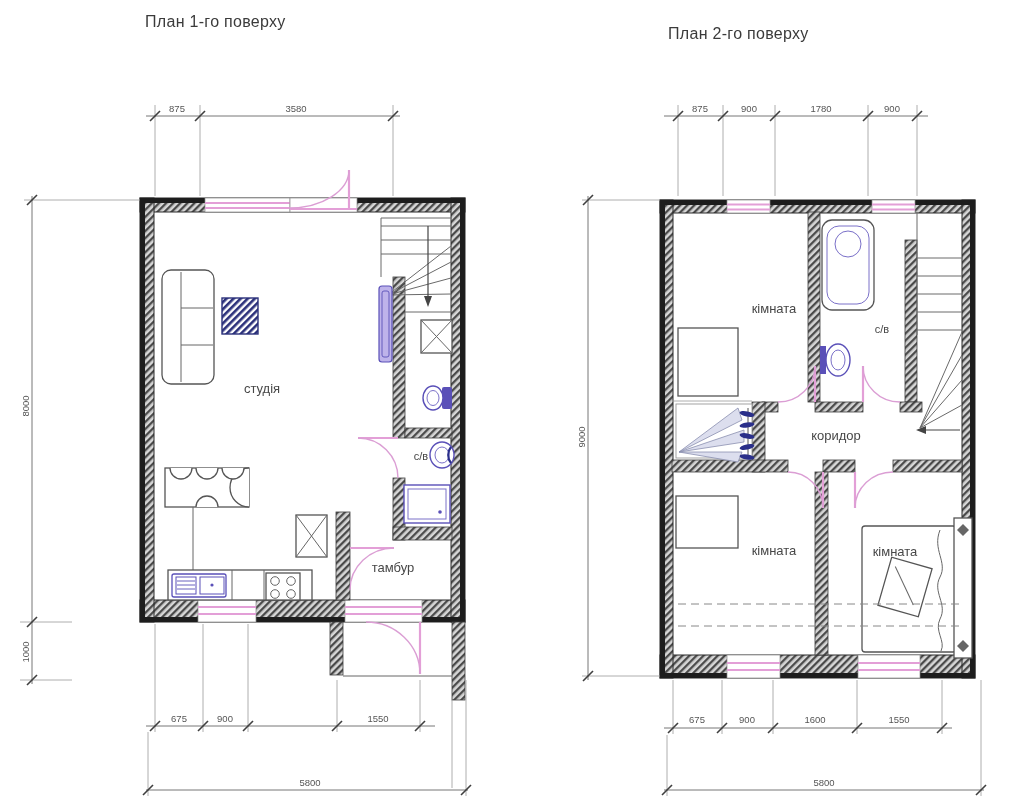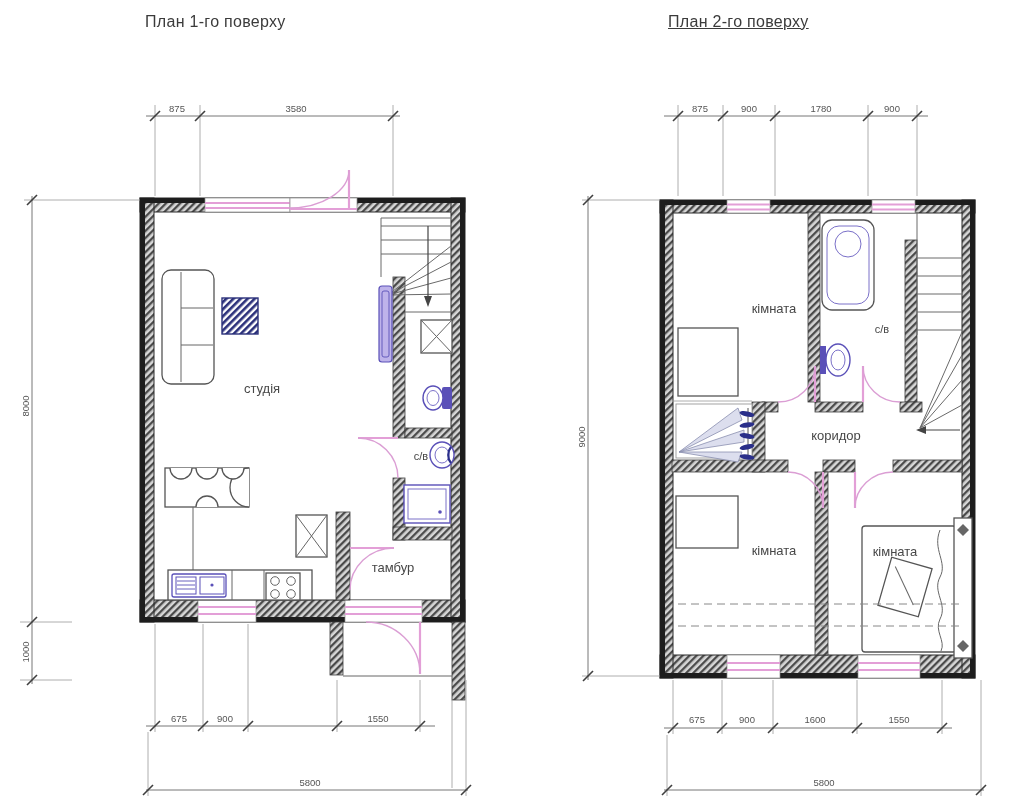--- a/index.html
+++ b/index.html
@@ -1,20 +1,20 @@
 <!DOCTYPE html>
 <html><head>
 <meta charset="utf-8">
 <style>
   html,body{margin:0;padding:0;background:#fff;}
   .canvas{position:relative;width:1018px;height:800px;background:#ffffff;overflow:hidden;
           font-family:"Liberation Sans",sans-serif;}
   .plan-title{position:absolute;font-size:16px;color:#3b3b3b;letter-spacing:.3px;}
   #t1{left:145px;top:13px;}
-  #t2{left:668px;top:13px;text-decoration:underline;}
+  #t2{left:668px;top:25px;}
   svg{position:absolute;left:0;top:0;}
   svg text{font-family:"Liberation Sans",sans-serif;}
   .dim{font-size:9.5px;fill:#555;}
   .room{font-size:13px;fill:#474747;}
   .room-sm{font-size:11px;fill:#474747;}
   .wall{fill:url(#hatch);stroke:#2b2b2b;stroke-width:1;}
   .iwall{fill:url(#hatch);stroke:#3c3c3c;stroke-width:.8;}
   .black{fill:#1d1d1d;}
   .win{fill:#ffffff;stroke:#8a8a8a;stroke-width:.7;}
   .winline{stroke:#e39fd7;stroke-width:2;}

